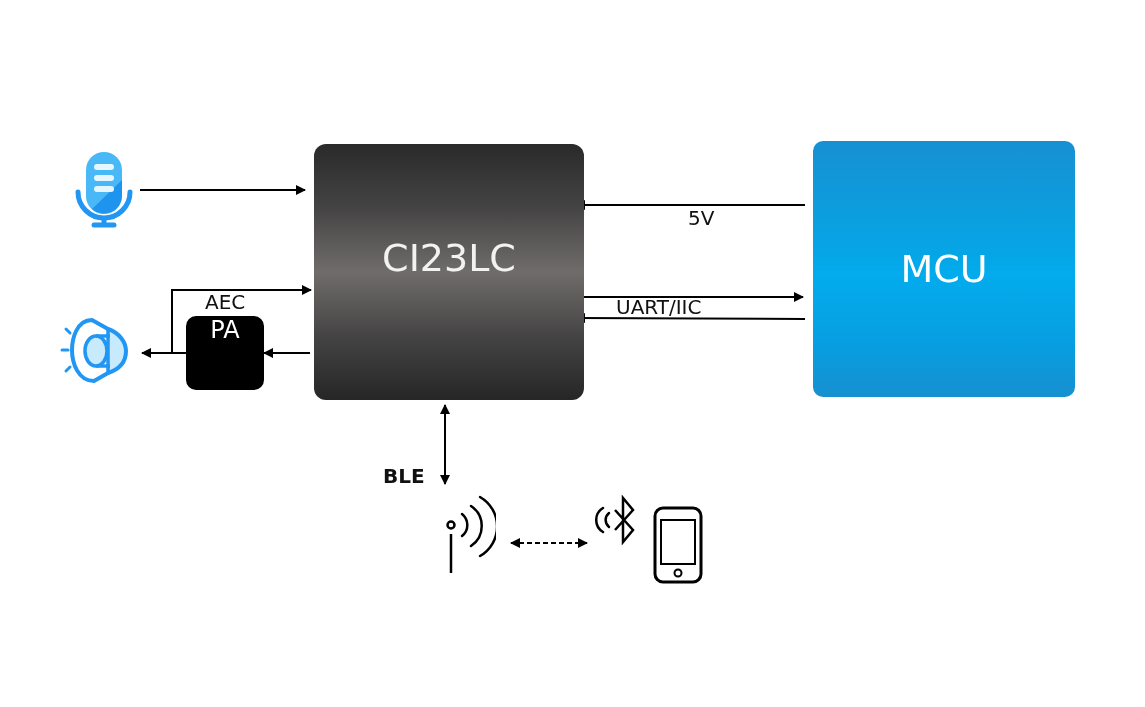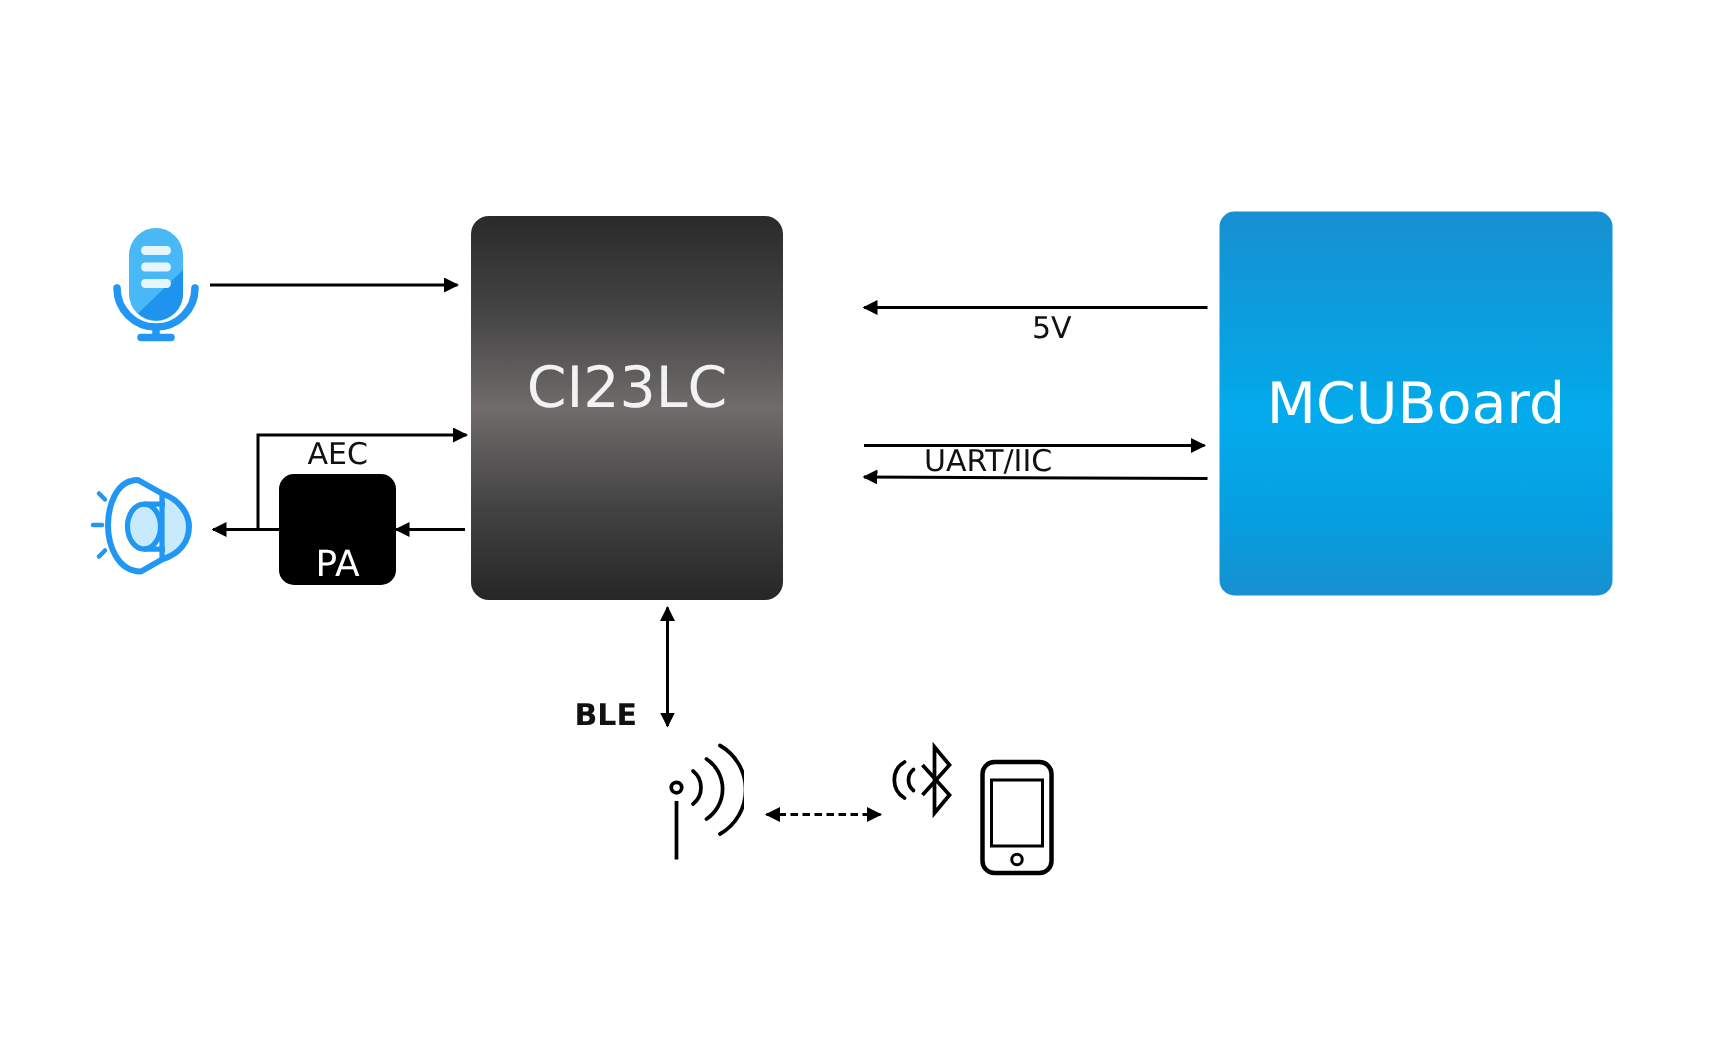--- a/index.html
+++ b/index.html
@@ -1,38 +1,38 @@
 <!DOCTYPE html>
 <html><head>
   <meta charset="utf-8">
   <style>
     html, body { margin: 0; padding: 0; background: #ffffff; }
     body { width: 1145px; height: 707px; position: relative; overflow: hidden;
            font-family: "DejaVu Sans", "Liberation Sans", sans-serif; }
     .abs { position: absolute; }
     .chip {
-      left: 314px; top: 144px; width: 208px; height: 256px;
+      left: 314px; top: 144px; width: 270px; height: 256px;
       border-radius: 12px;
       background: linear-gradient(to bottom, #2a2a2a 0%, #454444 25%, #6f6c6b 50%, #454444 75%, #262626 100%);
       display: flex; align-items: center; justify-content: center;
       color: #f2f2f2; font-size: 38px; letter-spacing: 0px;
     }
     .chip span { transform: translateY(-14px); }
     .mcu {
       left: 813px; top: 141px; width: 262px; height: 256px;
       border-radius: 10px;
       background: linear-gradient(to bottom, #1790d2 0%, #05a6e6 45%, #03aced 52%, #079ee0 80%, #1790d0 100%);
       display: flex; align-items: center; justify-content: center;
       color: #ffffff; font-size: 38px; line-height: 48px; text-align: center;
     }
     .mcu span { display: block; }
     .pa {
       left: 186px; top: 316px; width: 78px; height: 74px;
       border-radius: 10px; background: #000000; color: #ffffff;
-      display: flex; align-items: flex-end; justify-content: center;
+      display: flex; align-items: flex-start; justify-content: center;
       font-size: 24px;
     }
     .lbl { font-size: 20px; color: #111111; white-space: nowrap; margin-top: 32px; }
     svg.lines { position: absolute; left: 0; top: 0; }
   </style>
 </head>
 <body>
 
 <svg class="lines" width="1145" height="707">
   <defs>
@@ -90,21 +90,20 @@
 </div>
 
 <div class="abs lbl" style="left:205px;top:258px;">AEC</div>
 
 <div class="abs chip">
   <span>CI23LC</span>
 </div>
 
 <div class="abs mcu">
   <span>MCU</span>
-  <span>Board</span>
 </div>
 
 <div class="abs lbl" style="left:688px;top:174px;">5V</div>
 
 <div class="abs lbl" style="left:616px;top:263px;">UART/IIC</div>
 
 <div class="abs lbl" style="left:383px;top:432px;font-weight:bold;">BLE</div>
 
 <svg class="abs" style="left:440px;top:494px" width="56" height="82" viewBox="0 0 56 82">
   <circle cx="11" cy="31" r="3.5" fill="none" stroke="#000" stroke-width="2.5"></circle>

